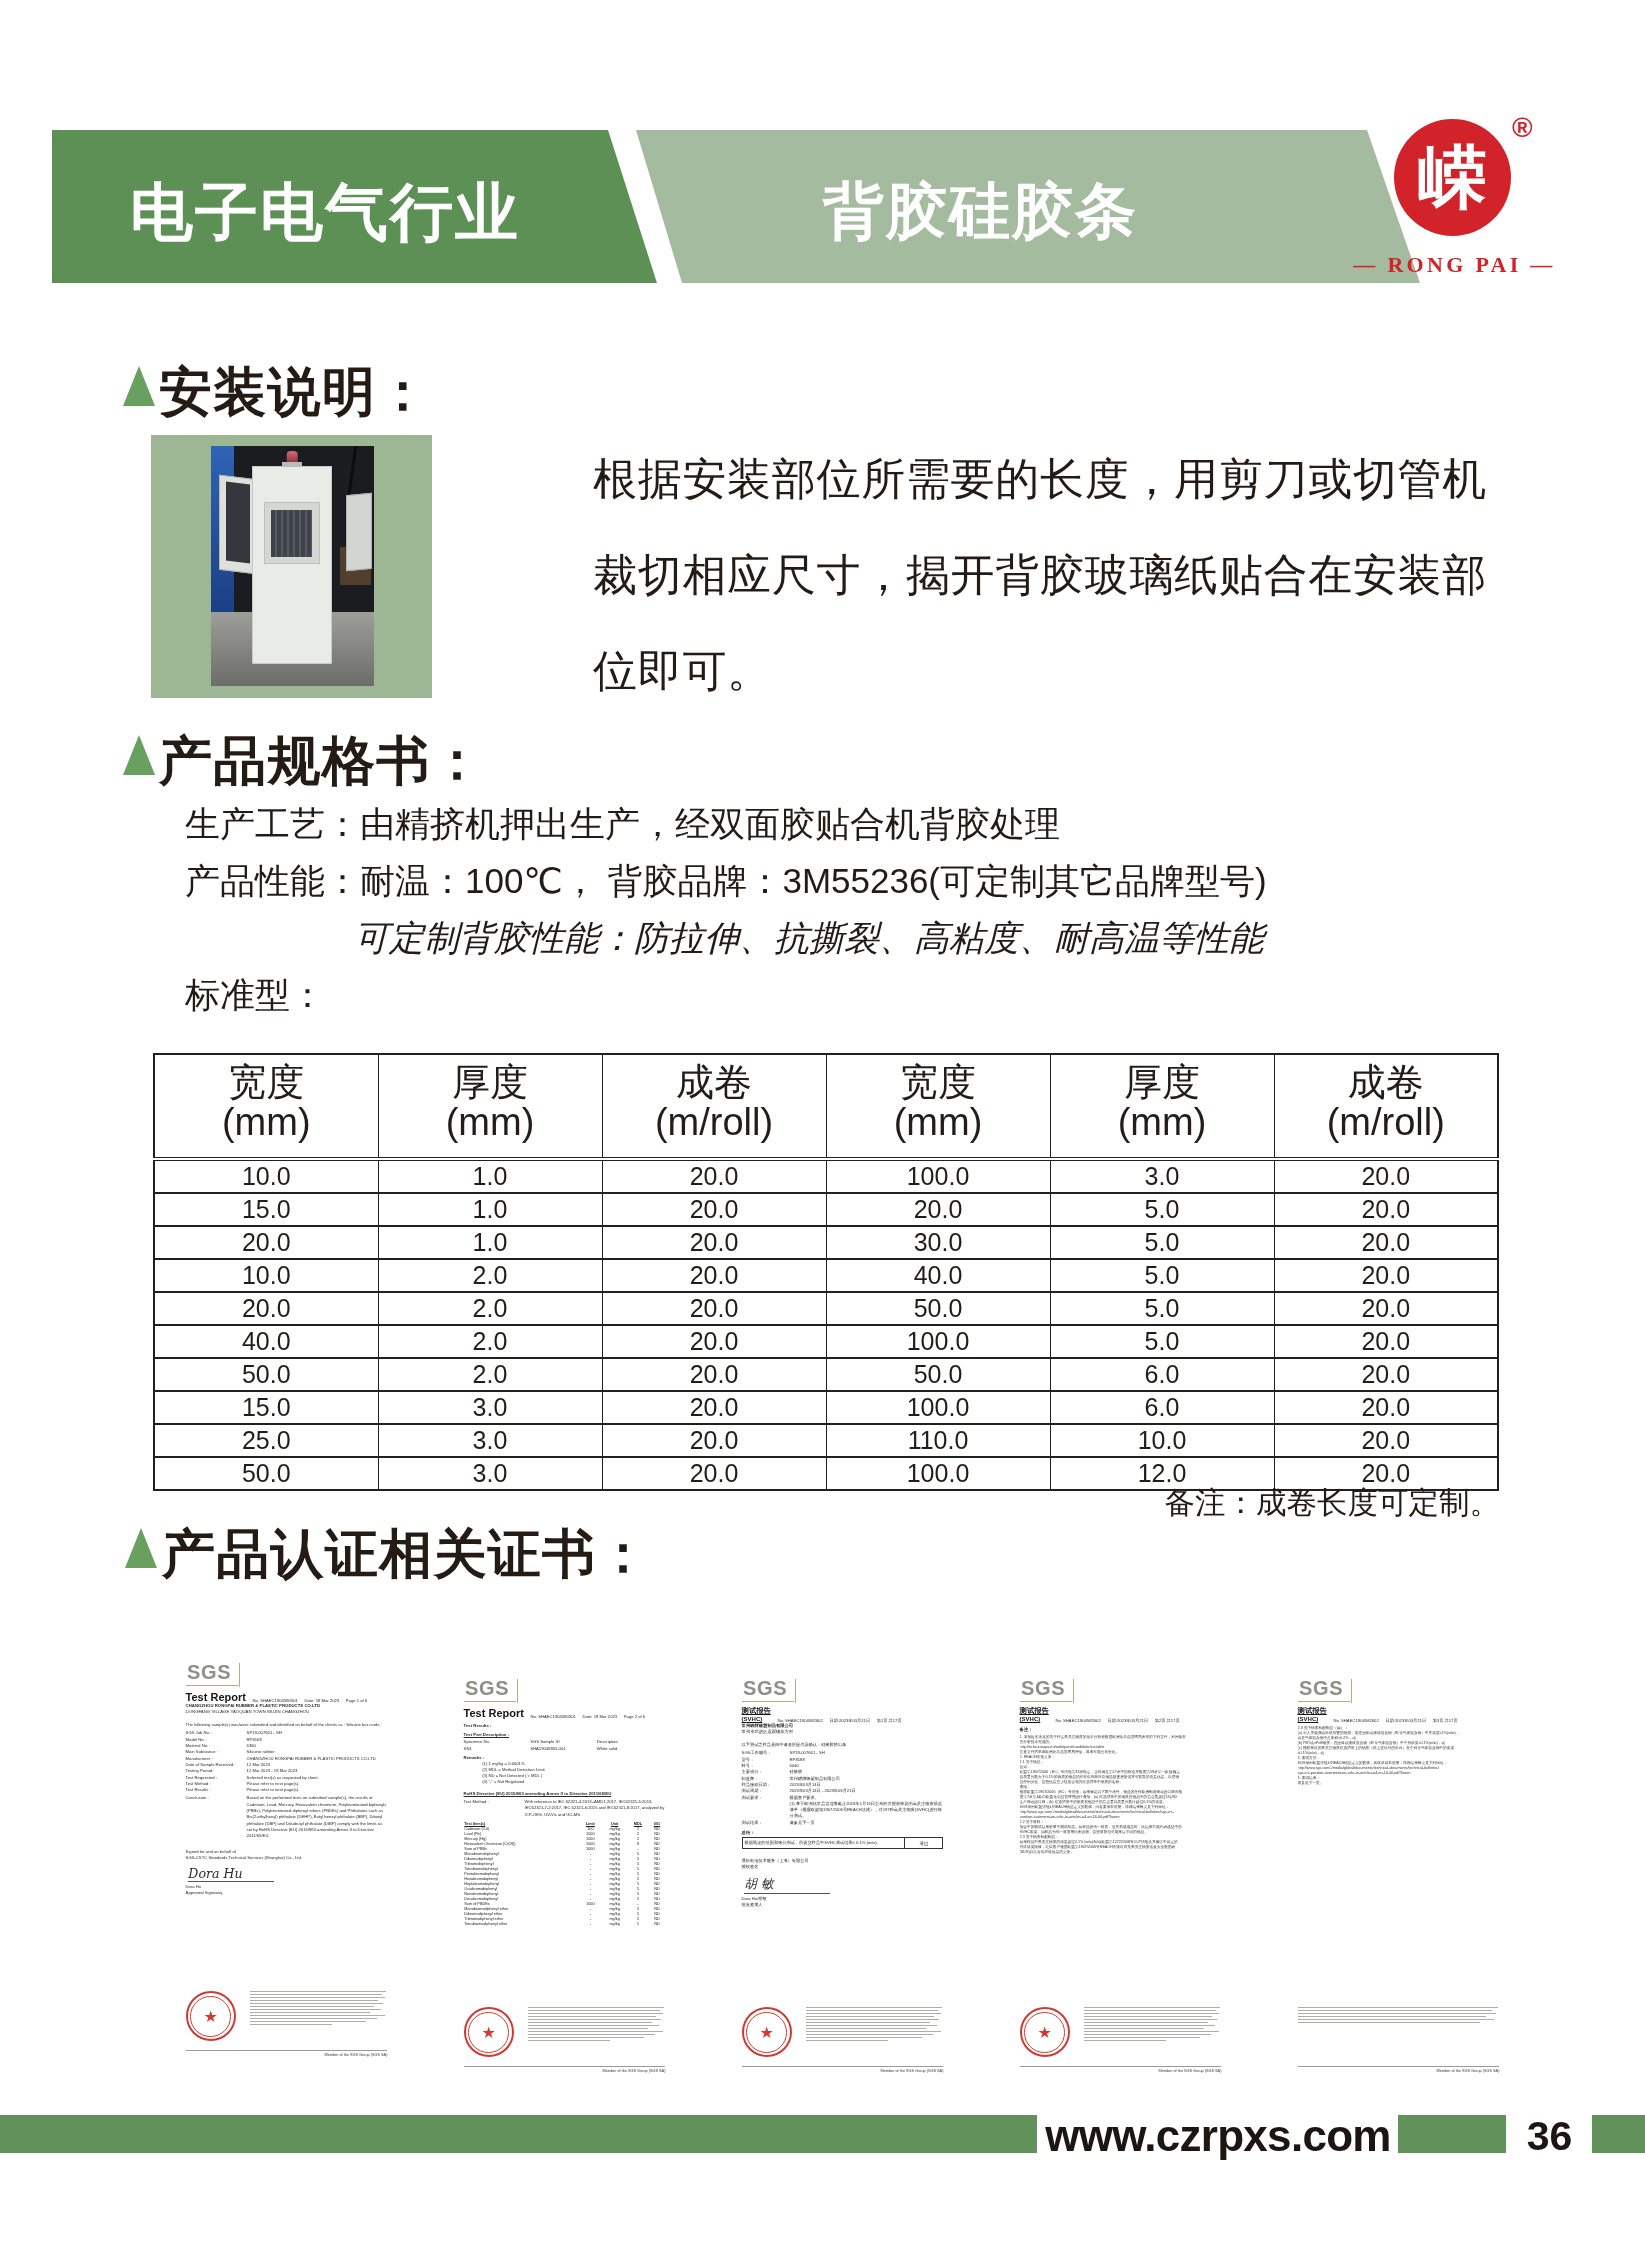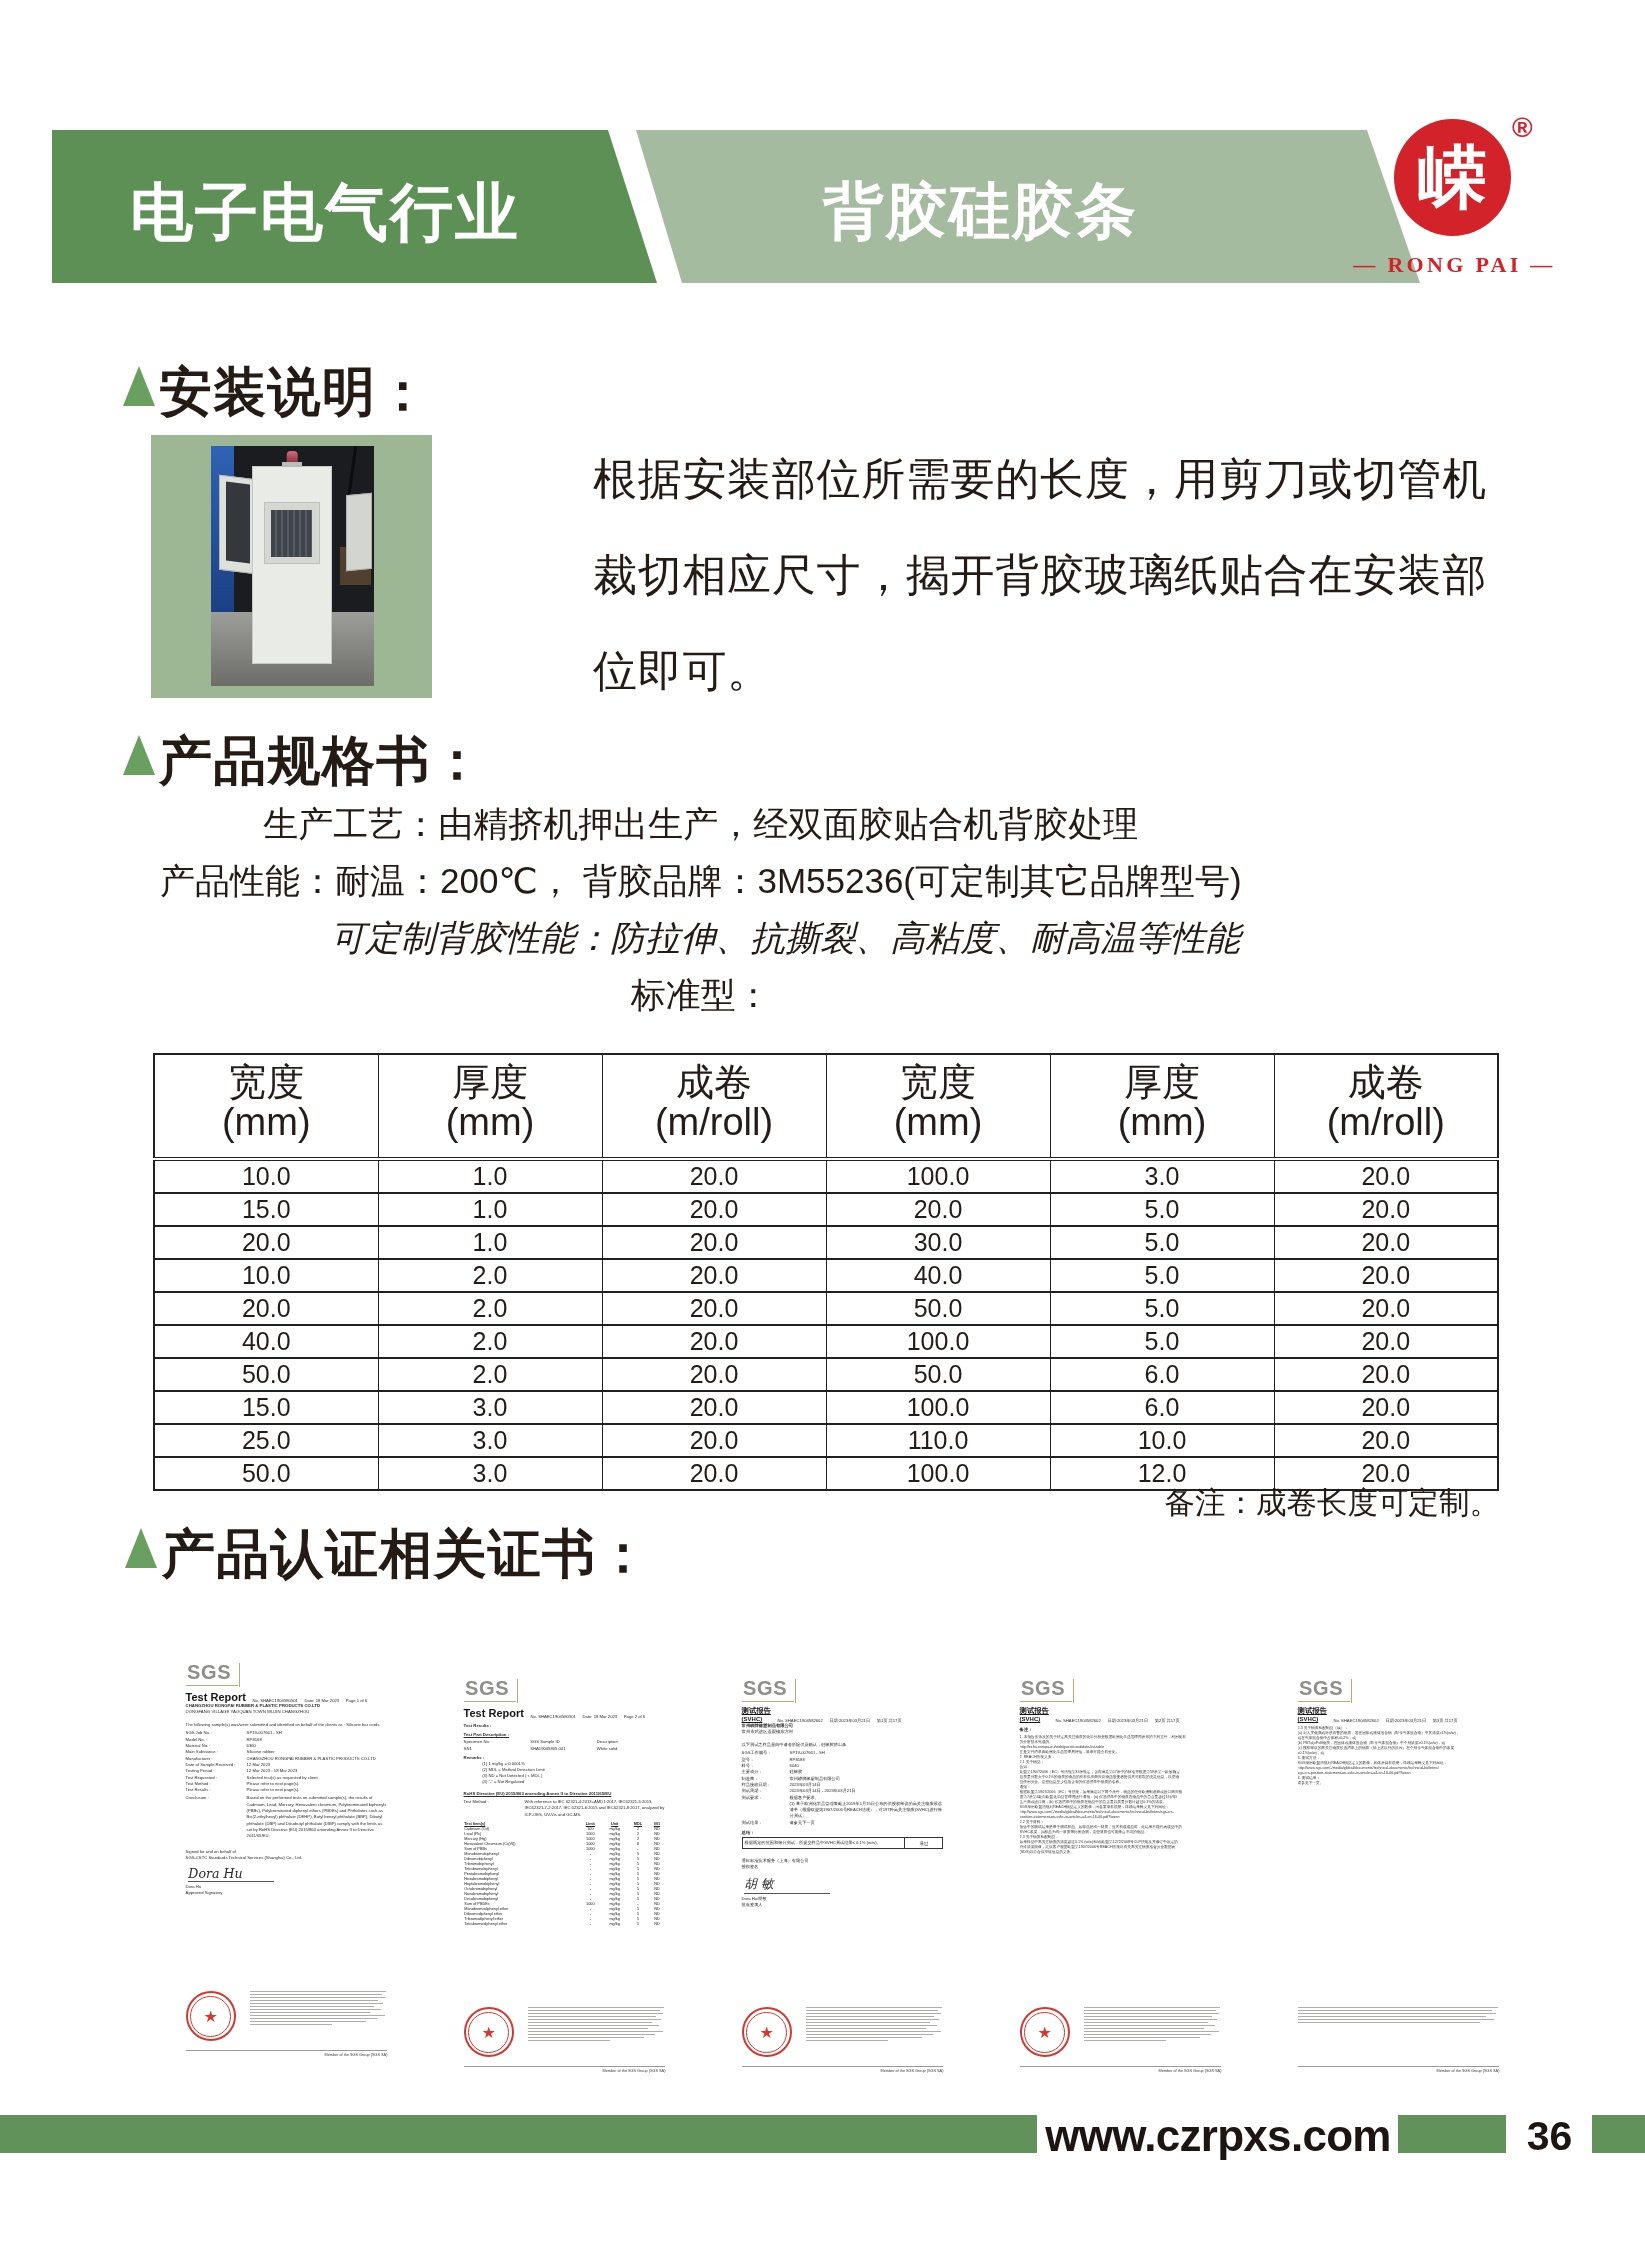--- a/index.html
+++ b/index.html
@@ -47,21 +47,21 @@
   .ph-door{position:absolute;left:8px;top:30.5px;width:36px;height:93px;background:#dde0db;
       border:0.7px solid #b4b7b2;transform:skewY(7deg);}
   .ph-doorglass{position:absolute;left:6px;top:5.3px;right:6px;bottom:9.3px;background:#34383d;}
   .ph-side{position:absolute;right:2px;top:48px;width:24px;height:74px;background:#d2d5d0;
       border:0.7px solid #aeb1ac;transform:skewY(-5deg);}
   .ph-cable{position:absolute;right:20px;top:0;width:2.7px;height:48px;background:#0c0c10;transform:rotate(8deg);}
   .install-par{position:absolute;left:593px;top:431px;width:1002px;font-size:44px;line-height:96px;
       color:#251b15;letter-spacing:0.7px;}
 
   
-  .spec-lines{position:absolute;left:160px;top:795px;font-size:35px;line-height:57px;color:#251b15;text-align:center;}
+  .spec-lines{position:absolute;left:185px;top:795px;font-size:35px;line-height:57px;color:#251b15;}
   .spec-lines div:nth-child(3){padding-left:169px;font-style:italic;}
 
   
   .mtable{position:absolute;left:153px;top:1053px;width:1346px;border-collapse:collapse;
       table-layout:fixed;border:2.7px solid #202020;color:#241c18;}
   .mtable th{border:1.3px solid #202020;border-bottom:4px double #202020;height:100px;
       vertical-align:top;font-weight:400;}
   .mtable th div{font-size:38px;line-height:29px;}
   .mtable th div:first-child{margin-top:12px;}
   .mtable th div + div{margin-top:10.6px;}
@@ -172,21 +172,21 @@
   <div class="install-par">
       <div>根据安装部位所需要的长度，用剪刀或切管机</div>
       <div>裁切相应尺寸，揭开背胶玻璃纸贴合在安装部</div>
       <div>位即可。</div>
     </div>
 
   <div class="tri" style="left:123px;top:735px;"></div>
   <div class="h-title" style="left:159px;top:726px;">产品规格书：</div>
   <div class="spec-lines">
       <div>生产工艺：由精挤机押出生产，经双面胶贴合机背胶处理</div>
-      <div>产品性能：耐温：200℃， 背胶品牌：3M55236(可定制其它品牌型号)</div>
+      <div>产品性能：耐温：100℃， 背胶品牌：3M55236(可定制其它品牌型号)</div>
       <div>可定制背胶性能：防拉伸、抗撕裂、高粘度、耐高温等性能</div>
       <div>标准型：</div>
     </div>
 
   <table class="mtable">
     <thead>
       <tr>
         <th>
             <div>宽度</div>
             <div>(mm)</div>

